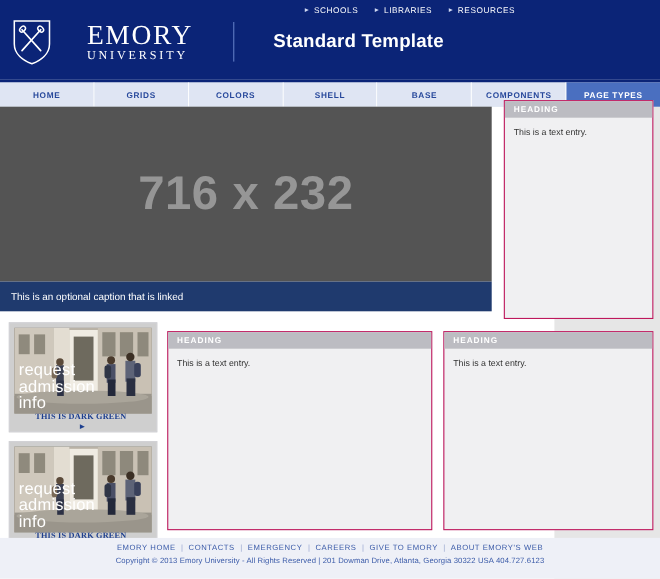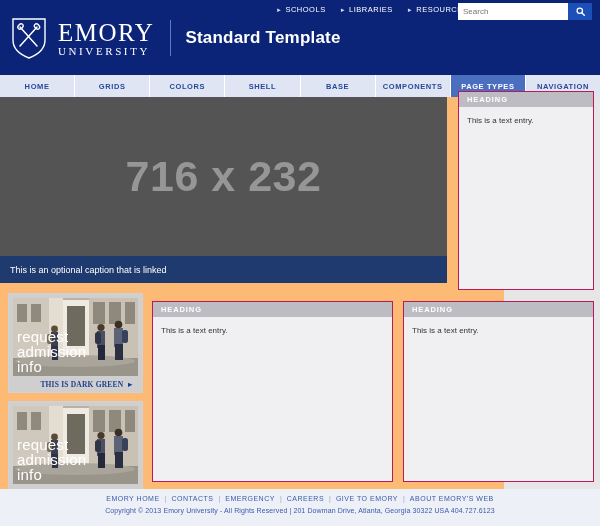--- a/index.html
+++ b/index.html
@@ -2,33 +2,33 @@
 <html><head>
 <meta charset="utf-8">
 <style>
   html,body{margin:0;padding:0;}
   body{
     width:600px;height:526px;overflow:hidden;
     background:#e6e6e6;
     font-family:"Liberation Sans", sans-serif;
     -webkit-font-smoothing:antialiased;
   }
-  .page{position:relative;width:504px;height:526px;background:#fdba74;}
+  .page{position:relative;width:504px;height:526px;background:#ffffff;}
 
   
   .header{position:relative;width:600px;height:72px;background:#0b2477;overflow:hidden;}
   .util{position:absolute;top:0;left:0;width:600px;height:24px;}
   .utilnav{position:absolute;left:276px;top:5px;display:flex;gap:14px;align-items:center;}
   .utilnav a{color:#ffffff;font-size:7.5px;letter-spacing:.5px;text-decoration:none;display:flex;align-items:center;gap:3px;}
   .caret{font-size:6px;color:#cfd8f2;line-height:1;}
   .searchwrap{position:absolute;left:458px;top:3px;width:134px;height:17px;display:flex;}
   .searchinput{width:110px;height:17px;border:0;background:#ffffff;font-size:8px;color:#8b8b8b;
     font-family:"Liberation Sans", sans-serif;padding:0 5px;box-sizing:border-box;outline:none;}
   .searchbtn{width:24px;height:17px;background:#1c50b8;border:0;display:flex;align-items:center;justify-content:center;cursor:pointer;padding:0;}
-  .brand{position:absolute;left:10px;top:16px;display:flex;align-items:center;}
+  .brand{position:absolute;left:10px;top:16px;display:flex;align-items:center;gap:21px;}
   .shield{width:38px;height:44px;flex:0 0 auto;}
   .wordmark{margin-left:10px;line-height:1;}
   .wm-emory{display:block;color:#ffffff;font-family:"Liberation Serif", serif;font-size:25px;letter-spacing:1.5px;font-weight:400;}
   .wm-univ{display:block;color:#ffffff;font-family:"Liberation Serif", serif;font-size:11px;letter-spacing:2.6px;margin-top:1px;}
   .divider{width:1px;height:36px;background:#5f7ac2;margin:0 14px 0 16px;}
   .tmpl{color:#ffffff;font-size:17px;font-weight:bold;letter-spacing:.2px;}
 
   
   .tabbar{position:relative;width:600px;height:22px;background:#dfe5f3;display:flex;border-top:3px solid #0b2477;}
   .tab{flex:1;display:flex;align-items:center;justify-content:center;font-size:7.5px;font-weight:bold;
@@ -46,21 +46,21 @@
   .panel .ph{height:15px;background:#bcbcc2;display:flex;align-items:center;}
   .panel .ph span{color:#ffffff;font-size:7.5px;font-weight:bold;letter-spacing:.9px;padding-left:8px;}
   .panel .pb{font-size:8px;color:#333333;padding:9px 8px;}
   .rail{position:absolute;left:458px;top:91px;width:136px;height:199px;}
 
   .promos{position:absolute;left:8px;top:293px;width:135px;}
   .promo{background:#cfcfcf;border:1px solid #d2d2d6;box-sizing:border-box;padding:4px 4px 0 4px;margin-bottom:8px;}
   .photo{position:relative;width:125px;height:78px;overflow:hidden;background:#8a8478;}
   .photo svg{display:block;}
   .overlay{position:absolute;left:4px;bottom:2px;color:#ffffff;font-size:15px;line-height:15px;letter-spacing:.2px;}
-  .promolink{height:16px;display:flex;align-items:center;justify-content:flex-end;padding-right:4px;}
+  .promolink{height:16px;display:flex;align-items:center;justify-content:flex-end;padding-right:4px;flex-direction:column;}
   .promolink span{color:#1d3f8f;font-family:"Liberation Serif", serif;font-size:7.5px;font-weight:bold;letter-spacing:.2px;}
   .arw{color:#1d3f8f;font-size:6px;margin-left:3px;}
 
   .colmid{position:absolute;left:152px;top:301px;width:241px;height:181px;}
   .colright{position:absolute;left:403px;top:301px;width:191px;height:181px;}
 
   
   .footer{position:absolute;left:0;top:489px;width:600px;height:37px;background:#eef0f7;text-align:center;}
   .flinks{padding-top:6px;font-size:0;}
   .flinks a{color:#3a5aa8;font-size:7px;letter-spacing:.5px;text-decoration:none;}
@@ -81,31 +81,20 @@
             <span>SCHOOLS</span>
           </a>
         <a href="#">
             <span class="caret">►</span>
             <span>LIBRARIES</span>
           </a>
         <a href="#">
             <span class="caret">►</span>
             <span>RESOURCES</span>
           </a>
-      </div>
-      <div class="searchwrap">
-        <input class="searchinput" type="text" placeholder="Search" value="" style="">
-        <button class="searchbtn">
-          <span>
-            <svg width="9" height="9" viewBox="0 0 10 10" aria-hidden="true">
-              <circle cx="4.2" cy="4.2" r="3" fill="none" stroke="#ffffff" stroke-width="1.4"></circle>
-              <line x1="6.4" y1="6.4" x2="9.2" y2="9.2" stroke="#ffffff" stroke-width="1.6" stroke-linecap="round"></line>
-            </svg>
-          </span>
-        </button>
       </div>
     </div>
 
     <div class="brand">
       <span class="shield">
         <svg width="38" height="44" viewBox="0 0 38 44" aria-hidden="true">
           <path d="M3 3 H35 V24 C35 33 27 39 19 42 C11 39 3 33 3 24 Z" fill="none" stroke="#ffffff" stroke-width="1.4"></path>
           <path d="M10 11 L27 30" stroke="#ffffff" stroke-width="1.5" stroke-linecap="round"></path>
           <path d="M27 11 L10 30" stroke="#ffffff" stroke-width="1.5" stroke-linecap="round"></path>
           <ellipse cx="10.5" cy="10.5" rx="3" ry="2.2" fill="none" stroke="#ffffff" stroke-width="1.3" transform="rotate(-45 10.5 10.5)"></ellipse>
@@ -122,21 +111,20 @@
   </div>
 
   <div class="tabbar">
     <div class="tab">HOME</div>
     <div class="tab">GRIDS</div>
     <div class="tab">COLORS</div>
     <div class="tab">SHELL</div>
     <div class="tab">BASE</div>
     <div class="tab">COMPONENTS</div>
     <div class="tab active">PAGE TYPES</div>
-    <div class="tab">NAVIGATION</div>
   </div>
 
   <div class="hero">
     <div class="heroTxt">716 x 232</div>
   </div>
   <div class="caption">
     <span>This is an optional caption that is linked</span>
   </div>
 
   <div class="panel rail">

